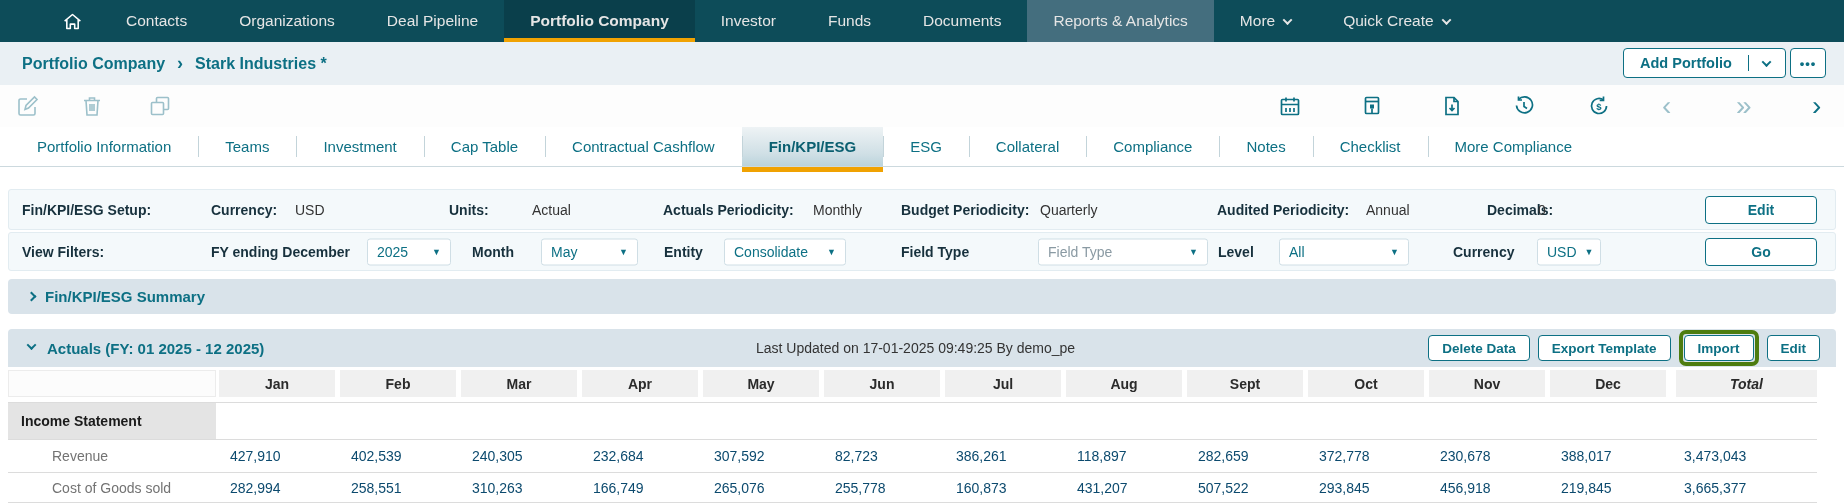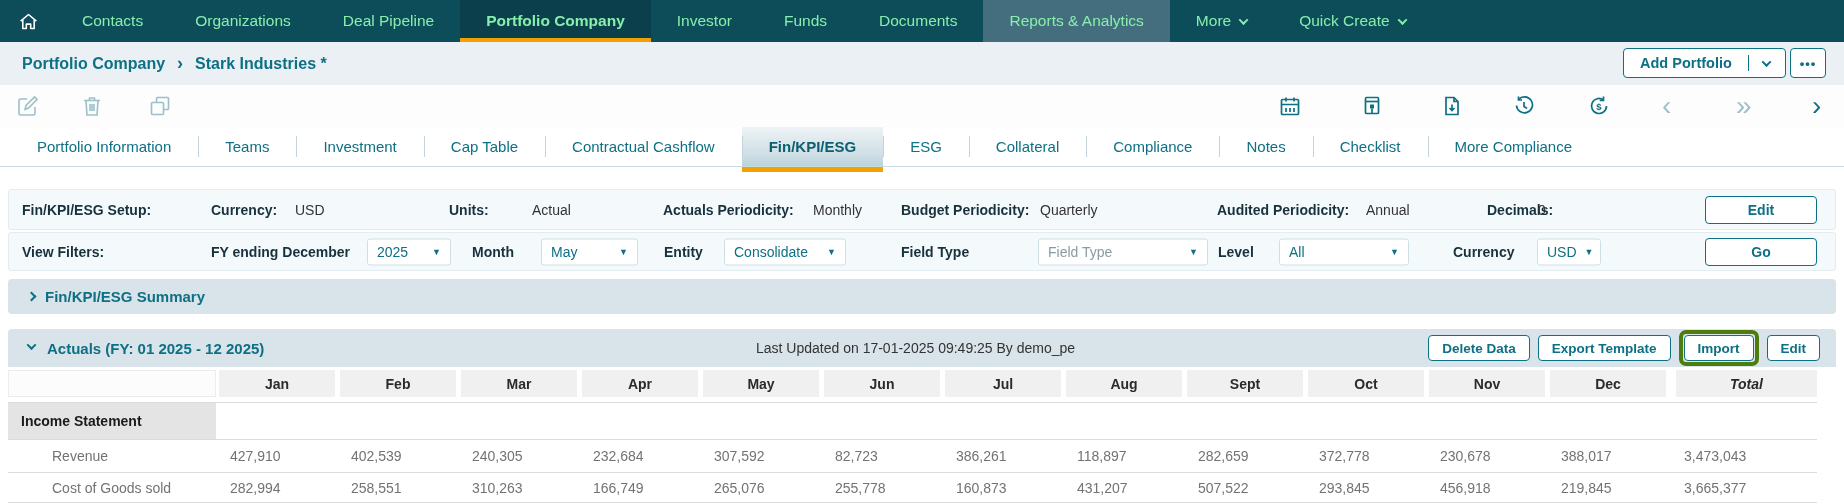--- a/index.html
+++ b/index.html
@@ -1,20 +1,20 @@
 <!DOCTYPE html>
 <html><head>
 <meta charset="utf-8">
 <style>
   * { box-sizing: border-box; margin: 0; padding: 0; }
   body { font-family: "Liberation Sans", sans-serif; background:#fff; }
   .screen { position:relative; width:1844px; height:504px; background:#fff; overflow:hidden; }
 
   
-  .nav { height:42px; background:#0d4c59; display:flex; align-items:stretch; color:#86efac; }
+  .nav { height:42px; background:#0d4c59; display:flex; align-items:stretch; color:#e5e5e5;padding-left:44px; }
   .nav-home { width:56px; display:flex; align-items:center; justify-content:center; cursor:pointer; }
   .nav-item { padding:0 26px; display:flex; align-items:center; font-size:15.5px; cursor:pointer; position:relative; white-space:nowrap; }
   .nav-item.active { background:#0a3f4b; font-weight:bold; }
   .nav-item.active::after { content:""; position:absolute; left:0; right:0; bottom:0; height:4px; background:#f0a202; }
   .nav-item.hl { background:#446e7e; }
   .chev { display:inline-block; width:7px; height:7px; border-right:2px solid currentColor; border-bottom:2px solid currentColor; transform:rotate(45deg) translate(-1px,-1px); margin-left:9px; }
   .chev.right { transform:rotate(-45deg); margin-left:0; margin-right:10px; }
 
   
   .crumbbar { height:43px; background:#eaf0f4; position:relative; display:flex; align-items:center; padding-left:22px; }
@@ -67,21 +67,21 @@
   .tbl { margin-left:8px; }
   .trow { display:flex; width:1809px; }
   .thead { margin-top:3px; height:27px; }
   .hcell { width:116px; margin-right:5px; background:#f0f0f0; display:flex; align-items:center; justify-content:center; font-weight:bold; color:#2b2b2b; font-size:14px; }
   .hcell.first { width:208px; margin-right:3px; background:#fcfcfc; border:1px solid #ececec; }
   .hcell.total { width:141px; margin-left:5px; margin-right:0;font-style:italic; }
   .drow { border-top:1px solid #dcdcdc; align-items:center; }
   .drow.is { margin-top:5px; height:37px; }
   .drow.r1 { height:33px; }
   .drow.r2 { height:31px; border-bottom:1px solid #dcdcdc; }
-  .c { width:116px; margin-right:5px; padding-left:11px; font-size:14px; color:#737373; }
+  .c { width:116px; margin-right:5px; padding-left:11px; font-size:14px; color:#0c4a6e; }
   .c.lbl0 { width:208px; margin-right:3px; padding-left:44px; color:#737373; }
   .c.isl { width:208px; margin-right:3px; padding-left:13px; font-weight:bold; color:#1b1b1b; background:#e4e4e4; height:100%; display:flex; align-items:center; }
   .c.tot { width:141px; margin-left:5px; margin-right:0; padding-left:8px; }
 </style>
 </head>
 <body>
 
 <div class="screen">
 
   <div class="nav">

